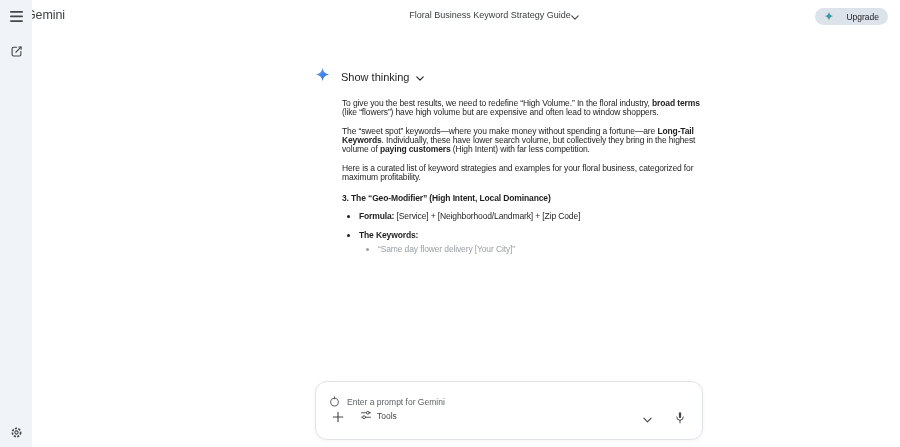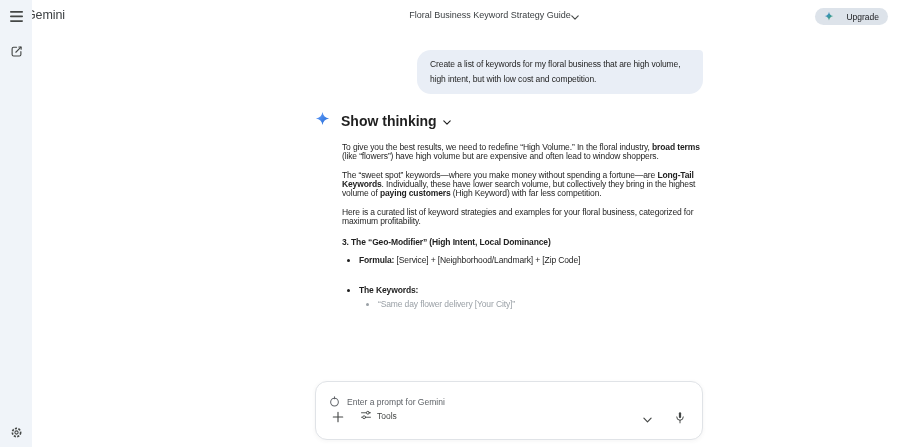--- a/index.html
+++ b/index.html
@@ -34,28 +34,28 @@
 
   
   .chat { position:absolute; left:315px; top:50px; width:388px; z-index:1; }
   .user-bubble {
     margin-left:auto; width:fit-content; max-width:286px;
     background:#e9eef6; border-radius:14px 4px 14px 14px;
     padding:7px 13px; font-size:8.5px; line-height:15px; color:#1f1f1f; letter-spacing:-0.1px;
   }
   .thinking-row { margin-top:17px; display:flex; align-items:center; gap:11px; }
   .thinking-toggle { display:flex; align-items:center; gap:6px; border:none; background:none; cursor:pointer; }
-  .thinking-toggle .lbl { font-size:14px; font-weight:700; color:#1f1f1f;text-align:right; }
+  .thinking-toggle .lbl { font-size:11px; font-weight:400; color:#1f1f1f;text-align:right; }
 
   .response-body { margin-left:27px; margin-top:13px; font-size:8.5px; line-height:9px; letter-spacing:-0.13px; }
   .response-body p { margin:0 0 10px 0; }
   .response-body b { font-weight:700; }
   .rb-h { font-size:8.5px; font-weight:700; margin:12px 0 9px 0; }
   .response-body ul { margin:8px 0 0 0; padding-left:17px; list-style:disc; }
-  .response-body li { margin-bottom:21px; }
+  .response-body li { margin-bottom:10px; }
   .response-body ul ul { margin-top:5px; padding-left:19px; }
   .response-body ul ul li { color:#9aa0a6; }
 
   
   .scrim { position:absolute; left:32px; right:0; top:352px; height:30px; z-index:8;
     background:linear-gradient(to bottom, rgba(255,255,255,0), #ffffff 85%); pointer-events:none; }
   .composer {
     position:absolute; left:315px; top:381px; width:388px; height:59px; z-index:10;
     background:#ffffff; border:1px solid #e0e3e7; border-radius:12px;
     box-shadow:0 1px 4px rgba(60,64,67,0.06);
@@ -133,21 +133,20 @@
           </defs>
         <path fill="url(#gUp)" d="M12 1.5c.8 5.8 4.7 9.7 10.5 10.5-5.8.8-9.7 4.7-10.5 10.5-.8-5.8-4.7-9.7-10.5-10.5C7.3 11.2 11.2 7.3 12 1.5Z"></path>
       </svg>
     </span>
     <span>Upgrade</span>
   </button>
 </header>
 
 <main class="chat">
 
-  <div class="user-bubble">Create a list of keywords for my floral business that are high volume, high intent, but with low cost and competition.</div>
 
   <div class="thinking-row">
     <span>
       <svg width="15" height="15" viewBox="0 0 24 24">
         <defs>
             <linearGradient id="gSp" x1="0" y1="0" x2="1" y2="1">
           <stop offset="0" stop-color="#6ea4ff"></stop>
               <stop offset="1" stop-color="#1b66d2"></stop>
         </linearGradient>
           </defs>
@@ -159,21 +158,21 @@
       <span>
         <svg width="8" height="5" viewBox="0 0 10 6" fill="none" stroke="#1f1f1f" stroke-width="1.4" stroke-linecap="round" stroke-linejoin="round">
             <path d="M1 1l4 4 4-4"></path>
           </svg>
       </span>
     </button>
   </div>
 
   <div class="response-body">
     <p><span>To give you the best results, we need to redefine “High Volume.” In the floral industry, </span><b>broad terms</b><span> (like “flowers”) have high volume but are expensive and often lead to window shoppers.</span></p>
-    <p><span>The “sweet spot” keywords—where you make money without spending a fortune—are </span><b>Long-Tail Keywords</b><span>. Individually, these have lower search volume, but collectively they bring in the highest volume of </span><b>paying customers</b><span> (High Keyword) with far less competition.</span></p>
+    <p><span>The “sweet spot” keywords—where you make money without spending a fortune—are </span><b>Long-Tail Keywords</b><span>. Individually, these have lower search volume, but collectively they bring in the highest volume of </span><b>paying customers</b><span> (High Intent) with far less competition.</span></p>
     <p><span>Here is a curated list of keyword strategies and examples for your floral business, categorized for maximum profitability.</span></p>
     <div class="rb-h">3. The “Geo-Modifier” (High Intent, Local Dominance)</div>
     <ul>
       <li><b>Formula:</b><span> [Service] + [Neighborhood/Landmark] + [Zip Code]</span></li>
       <li><b>The Keywords:</b>
         <ul>
           <li>“Same day flower delivery [Your City]”</li>
         </ul>
       </li>
     </ul>

